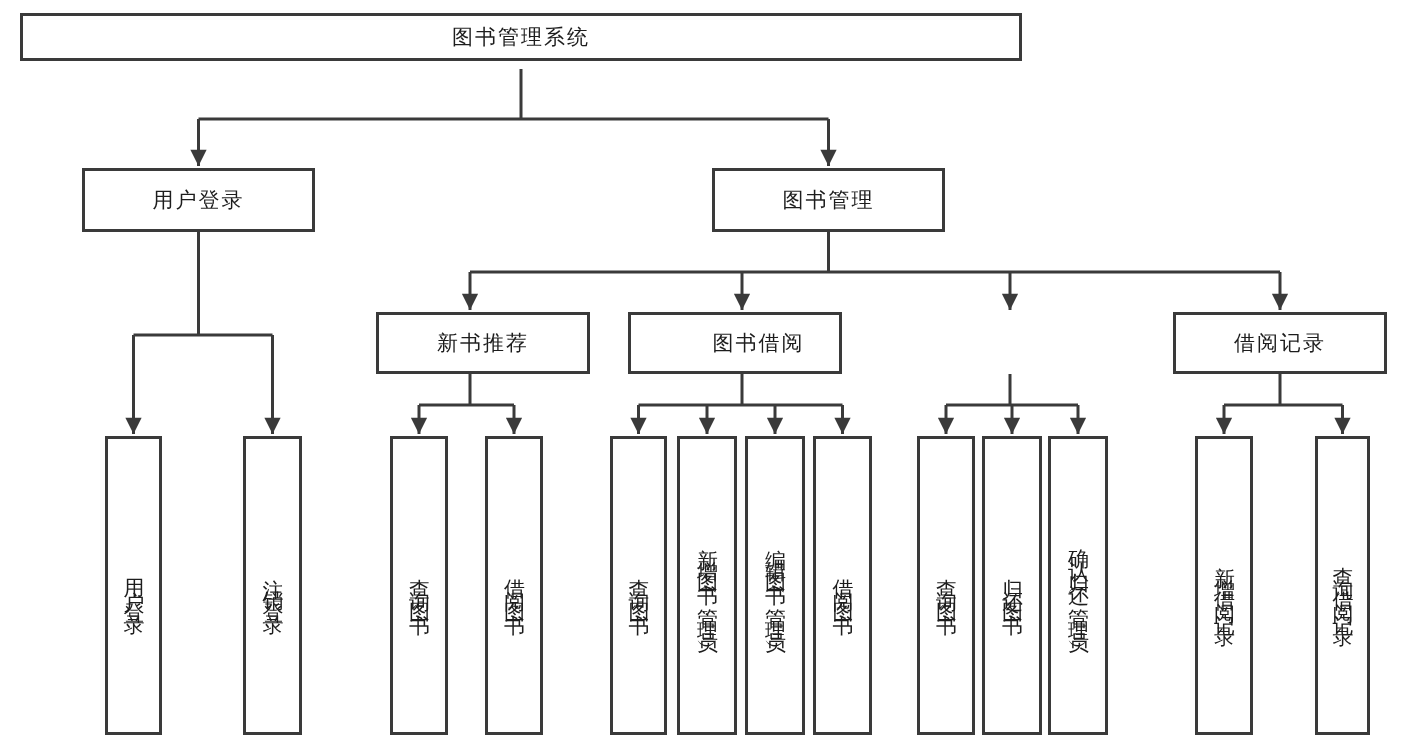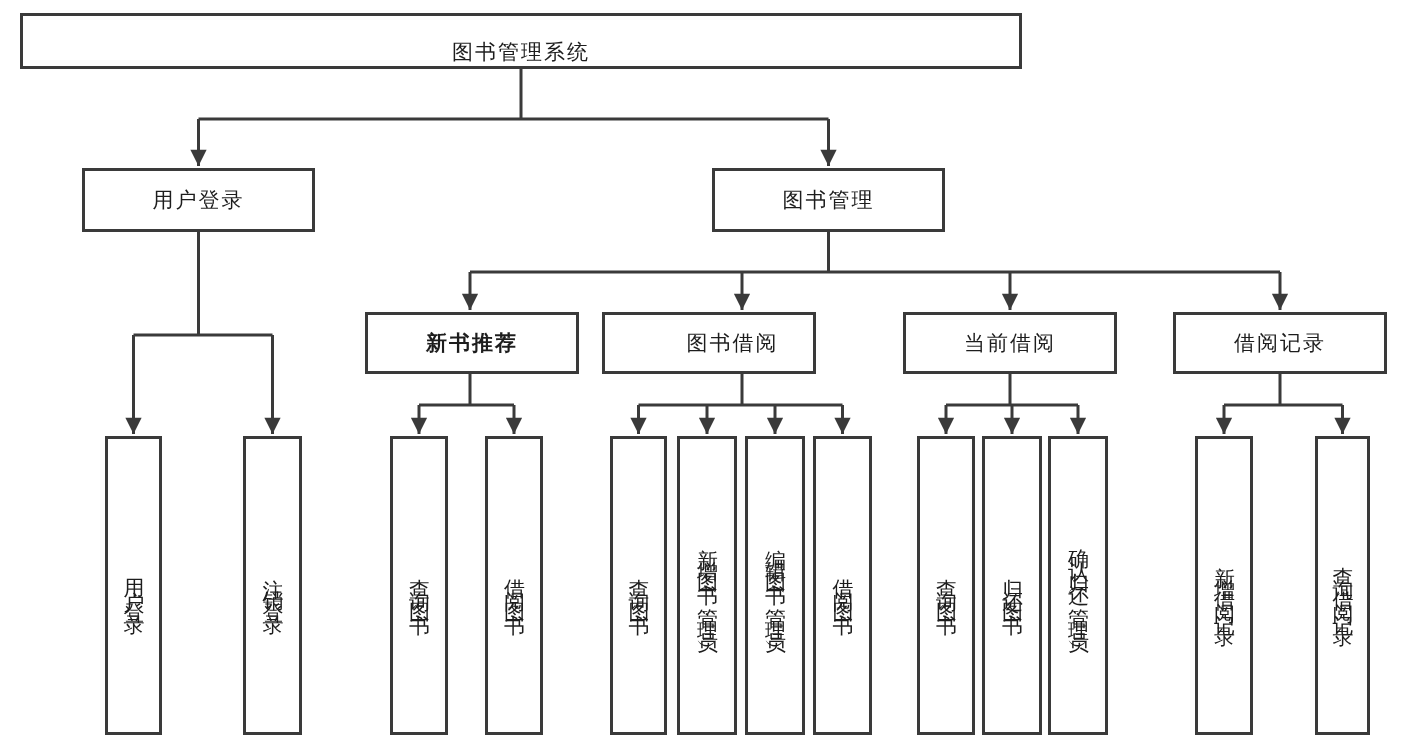--- a/index.html
+++ b/index.html
@@ -33,21 +33,21 @@
     letter-spacing:2px;
     white-space:nowrap;
   }
   .leaf .lbl{
     writing-mode:vertical-rl;
     text-orientation:mixed;
     letter-spacing:12px;
     font-size:21px;
     line-height:1;
   }
-  .root-box{left:20px;top:13px;width:1002px;height:56px;align-items:flex-end;}
+  .root-box{left:20px;top:13px;width:1002px;height:48px;}
   .lvl2{height:64px;top:168px;width:233px;}
   .lvl3{height:62px;top:312px;width:214px;}
   .leaf{top:436px;height:299px;}
   #watermark{
     position:absolute;
     right:8px;bottom:3px;
     font-size:21px;
     color:var(--wm,#b4b4b4);
     z-index:2;
     letter-spacing:1px;
@@ -105,28 +105,25 @@
     <span class="lbl">图书管理系统</span>
   </div>
 
   <div class="node lvl2" style="left:82px;">
     <span class="lbl">用户登录</span>
   </div>
   <div class="node lvl2" style="left:712px;">
     <span class="lbl">图书管理</span>
   </div>
 
-  <div class="node lvl3" style="left:365px;font-weight:bold;">
+  <div class="node lvl3" style="left:376px;">
     <span class="lbl">新书推荐</span>
   </div>
-  <div class="node lvl3" style="left:602px;padding-left:47px;">
+  <div class="node lvl3" style="left:628px;padding-left:47px;">
     <span class="lbl">图书借阅</span>
-  </div>
-  <div class="node lvl3" style="left:903px;">
-    <span class="lbl">当前借阅</span>
   </div>
   <div class="node lvl3" style="left:1173px;text-align:right;">
     <span class="lbl">借阅记录</span>
   </div>
 
   <div class="node leaf" style="left:105px;width:57px;">
     <span class="lbl">用户登录</span>
   </div>
   <div class="node leaf" style="left:243px;width:59px;">
     <span class="lbl">注销登录</span>

